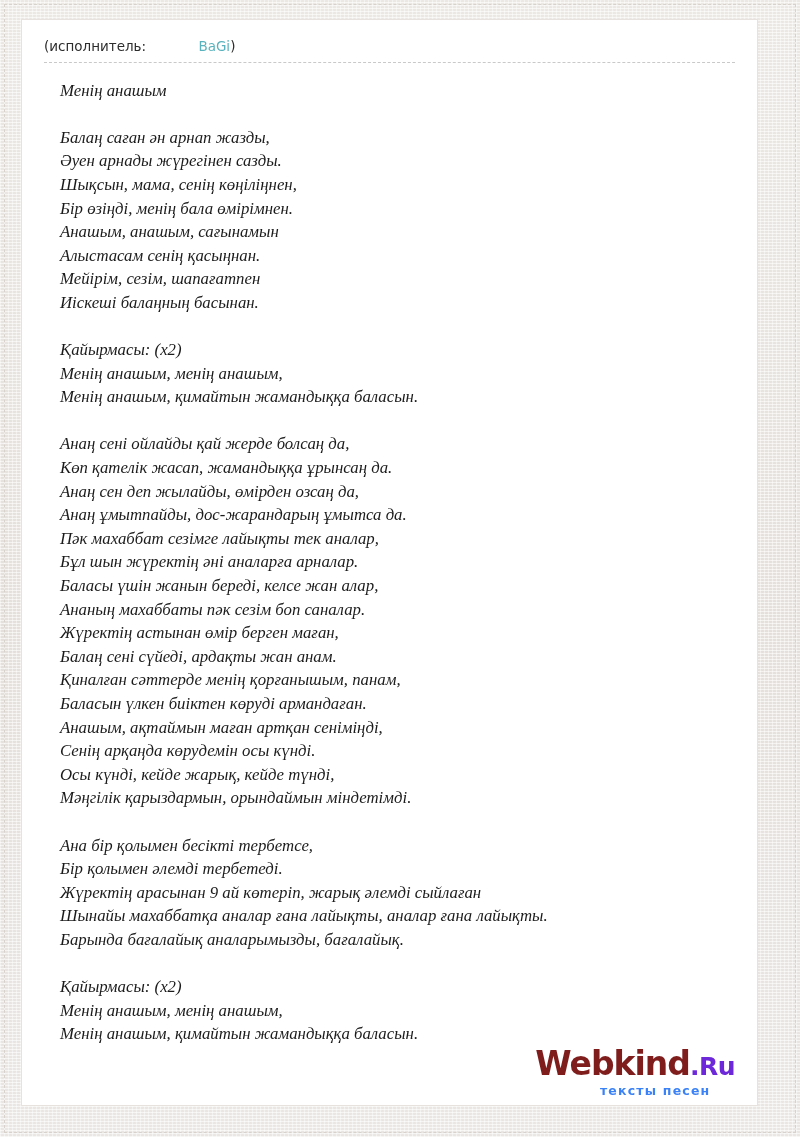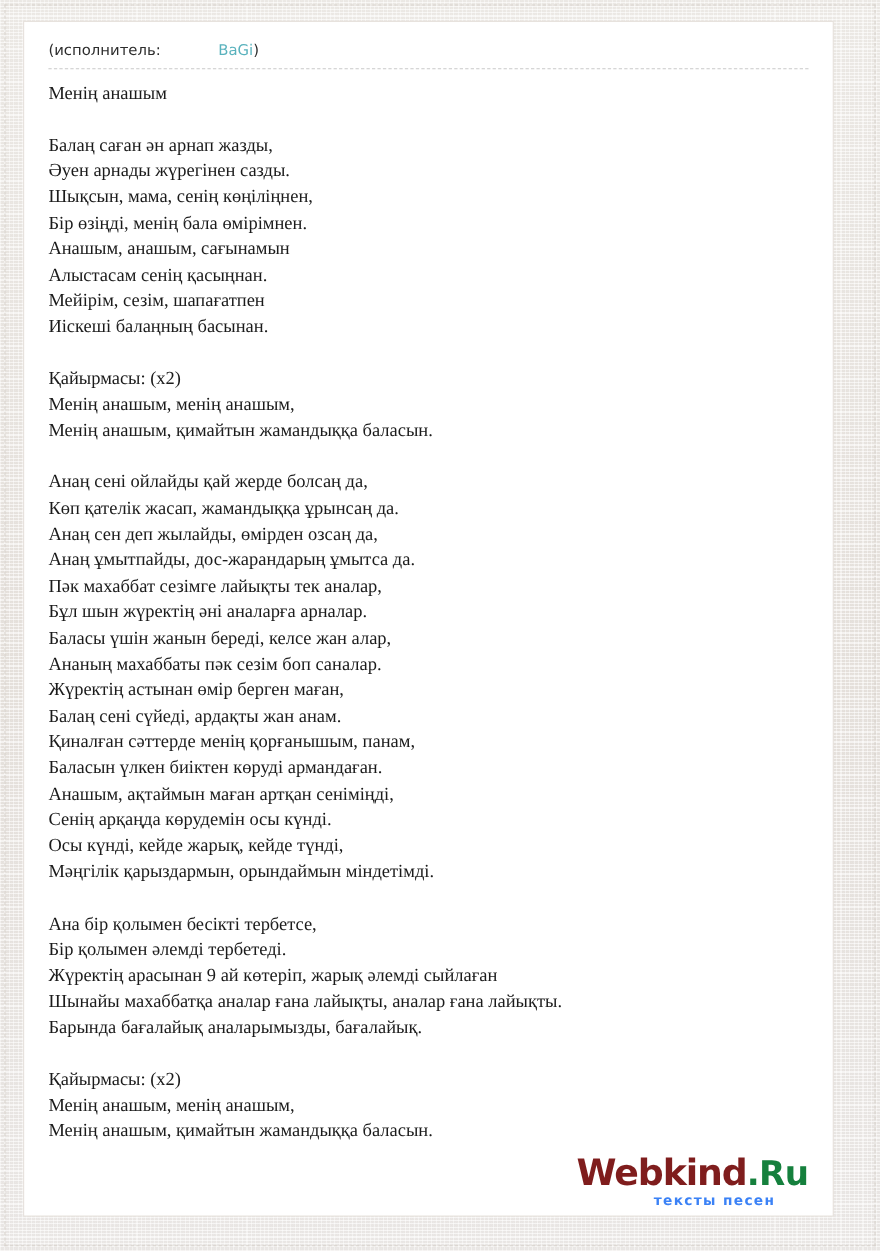--- a/index.html
+++ b/index.html
@@ -71,42 +71,43 @@
     margin: 3px 0 10px 0;
     height: 0;
   }
 
   .lyrics {
     font-family: "Liberation Serif", "DejaVu Serif", serif;
     font-size: 16.8px;
     line-height: 23.6px;
     color: #1b1b1b;
     white-space: pre-wrap;
-    margin: 0;
+    margin: 16px;
     padding: 0;
+    font-style: italic;
   }
 
   .logo {
     position: absolute;
     right: 22px;
     bottom: 8px;
     text-align: right;
     line-height: 1;
     user-select: none;
   }
   .logo-main {
     font-family: "DejaVu Sans", "Liberation Sans", sans-serif;
     font-size: 33px;
     font-weight: bold;
     letter-spacing: -1px;
     line-height: 34px;
     display: block;
   }
   .logo-web { color: #7f1d1d; }
-  .logo-ru  { color: #15803d; font-size: 31px; letter-spacing: -0.5px; }
+  .logo-ru  { color: #6d28d9; font-size: 25px; letter-spacing: -0.5px; }
   .logo-sub {
     display: block;
     font-family: "DejaVu Sans", "Liberation Sans", sans-serif;
     font-size: 12.5px;
     font-weight: bold;
     color: #3b82f6;
     letter-spacing: 1.2px;
     margin-top: 1px;
     text-align: center;
     padding-left: 40px;

